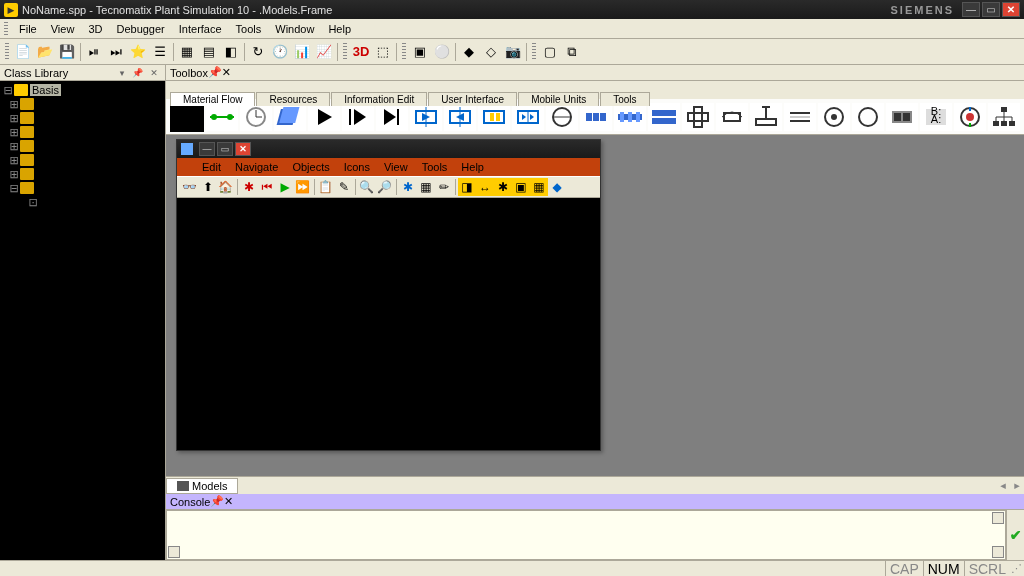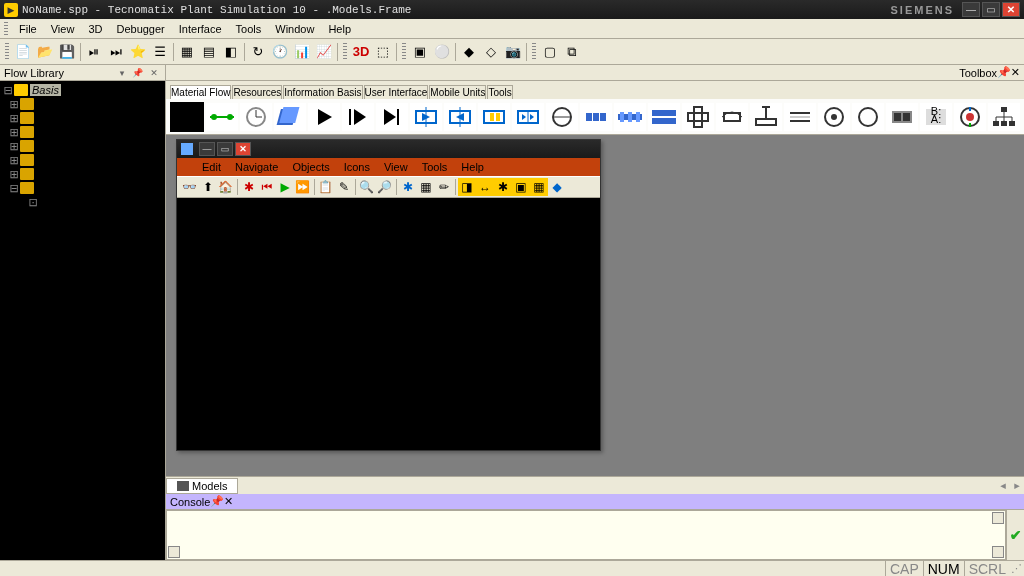--- a/index.html
+++ b/index.html
@@ -1,19 +1,19 @@
 <!DOCTYPE html>
 <html><head>
 <meta charset="utf-8">
 <style>
 * { margin: 0; padding: 0; box-sizing: border-box; font-family: Tahoma, sans-serif; font-size: 11px; }
 body { width: 1024px; height: 576px; overflow: hidden; background: #d4d0c8; }
 .titlebar { height: 19px; background: linear-gradient(to bottom, #2a2a2a, #1a1a1a); color: #e0e0e0; display: flex; align-items: center; padding: 0 4px; }
 .titlebar .app-icon { width: 14px; height: 14px; margin-right: 4px; background: #ffcc00; border-radius: 2px; display:flex; align-items:center; justify-content:center; font-size:9px; color:#333;}
-.titlebar .title-text { flex: 1; font-weight: normal; font-size: 11px; font-family: Liberation Mono, monospace; }
+.titlebar .title-text { flex: 1; font-weight: normal; font-size: 11px; }
 .titlebar .siemens { font-weight: bold; letter-spacing: 2px; color: #999; margin-right: 8px; font-size:11px;}
 .titlebar .win-btns { display: flex; gap: 2px; }
 .titlebar .win-btn { width: 18px; height: 15px; display:flex; align-items:center; justify-content:center; font-size:10px; border:1px solid #555;}
 .titlebar .win-btn.min { background:#3a3a3a; color:#ccc;}
 .titlebar .win-btn.max { background:#3a3a3a; color:#ccc;}
 .titlebar .win-btn.close { background:#d43; color:#fff; font-weight:bold;}
 
 .menubar { height: 20px; background: #ece9d8; display: flex; align-items: center; padding: 0 4px; border-bottom: 1px solid #aca899; }
 .menubar .grip { width: 4px; height: 14px; background: repeating-linear-gradient(to bottom, #888 0 1px, transparent 1px 3px); margin-right: 4px; }
 .menubar .menu-item { padding: 2px 7px; cursor: default; }
@@ -27,27 +27,27 @@
 
 .class-library { width: 200px; background: #ece9d8; display:flex; flex-direction:column; border-right:1px solid #aca899;}
 .panel-header { height: 16px; background: #ece9d8; display: flex; align-items: center; padding: 0 4px; font-size: 11px; border-bottom:1px solid #aca899;}
 .panel-header .spacer { flex: 1; }
 .panel-header .pbtn { width:14px; height:14px; display:flex; align-items:center; justify-content:center; font-size:9px; color:#666; margin-left:2px;}
 .tree { flex:1; background:#000; color:white; padding:2px; overflow:auto;}
 .tree-item { display:flex; align-items:center; height:14px; }
 .tree-item .exp { width:12px; text-align:center; color:#888;}
 .tree-item .ficon { width:14px; height:12px; background:#d9a400; margin-right:2px; border-radius:1px;}
 .tree-item.selected { }
-.tree-item.selected .label { background:#b5b5a5; color:#000; padding:0 2px;font-style:italic;}
+.tree-item.selected .label { background:#b5b5a5; color:#000; padding:0 2px;}
 .tree-item .legs { width:14px; height:12px; margin-right:2px; display:flex; align-items:center; justify-content:center; color:#888;}
 
 .right-side { flex:1; display:flex; flex-direction:column; background:#7f7f7f;}
-.toolbox-header { height:16px; background:#ece9d8; display:flex; align-items:center; padding:0 4px; border-bottom:1px solid #aca899;justify-content:flex-end;}
+.toolbox-header { height:16px; background:#ece9d8; display:flex; align-items:center; padding:0 4px; border-bottom:1px solid #aca899;}
 .toolbox-tabs { height:18px; background:#ece9d8; display:flex; align-items:flex-end; padding:0 4px; }
-.toolbox-tab { padding:1px 0; background:#ece9d8; border:1px solid #aca899; border-bottom:none; margin-right:1px; font-size:10px; position:relative; top:0;}
+.toolbox-tab { padding:1px 12px; background:#ece9d8; border:1px solid #aca899; border-bottom:none; margin-right:1px; font-size:10px; position:relative; top:7px;}
 .toolbox-tab.active { background:#fff; z-index:2;}
 .toolbox-icons { height:36px; background:#fcfcfa; display:flex; align-items:center; padding:0 4px; gap:2px; border-bottom:1px solid #aca899;}
 .tool-icon { width:32px; height:28px; display:flex; align-items:center; justify-content:center; font-size:14px; border:1px solid transparent; background:#fff;}
 .tool-icon.big { width:34px; height:30px;}
 .tool-icon.black { background:#000;}
 .tool-icon .svgi { width:28px; height:24px;}
 
 .mdi-area { flex:1; position:relative; background:#7f7f7f;}
 .subwindow { position:absolute; left:10px; top:4px; width:425px; height:312px; background:#ece9d8; border:1px solid #333; box-shadow: 2px 2px 4px rgba(0,0,0,0.3);}
 .sub-title { height:18px; background:linear-gradient(to bottom,#2a2a2a,#1a1a1a); color:#e0e0e0; display:flex; align-items:center; padding:0 4px;}
@@ -150,21 +150,21 @@
   <div class="sep"></div>
   <div class="grip"></div>
   <div class="tbtn">▢</div>
   <div class="tbtn">⧉</div>
 </div>
 
 <div class="workspace">
 
   <div class="class-library">
     <div class="panel-header">
-      <span>Flow Library</span>
+      <span>Class Library</span>
       <span class="spacer"></span>
       <span class="pbtn">▾</span>
       <span class="pbtn">📌</span>
       <span class="pbtn">✕</span>
     </div>
     <div class="tree">
       <div class="tree-item selected">
         <span class="exp">⊟</span>
           <span class="ficon" style="background:#ffcc00;"></span>
           <span class="label">Basis</span>
@@ -206,21 +206,21 @@
   <div class="right-side">
     <div class="toolbox-header">
       <span>Toolbox</span>
       <span class="spacer"></span>
       <span class="pbtn">📌</span>
       <span class="pbtn">✕</span>
     </div>
     <div class="toolbox-tabs">
       <div class="toolbox-tab active">Material Flow</div>
       <div class="toolbox-tab">Resources</div>
-      <div class="toolbox-tab">Information Basis</div>
+      <div class="toolbox-tab">Information Edit</div>
       <div class="toolbox-tab">User Interface</div>
       <div class="toolbox-tab">Mobile Units</div>
       <div class="toolbox-tab">Tools</div>
     </div>
     <div class="toolbox-icons">
       <div class="tool-icon big black"></div>
       <div class="tool-icon">
           <svg class="svgi" viewBox="0 0 28 24">
             <line x1="2" y1="12" x2="26" y2="12" stroke="#0a0" stroke-width="2"></line>
             <circle cx="6" cy="12" r="3" fill="#0a0"></circle>

